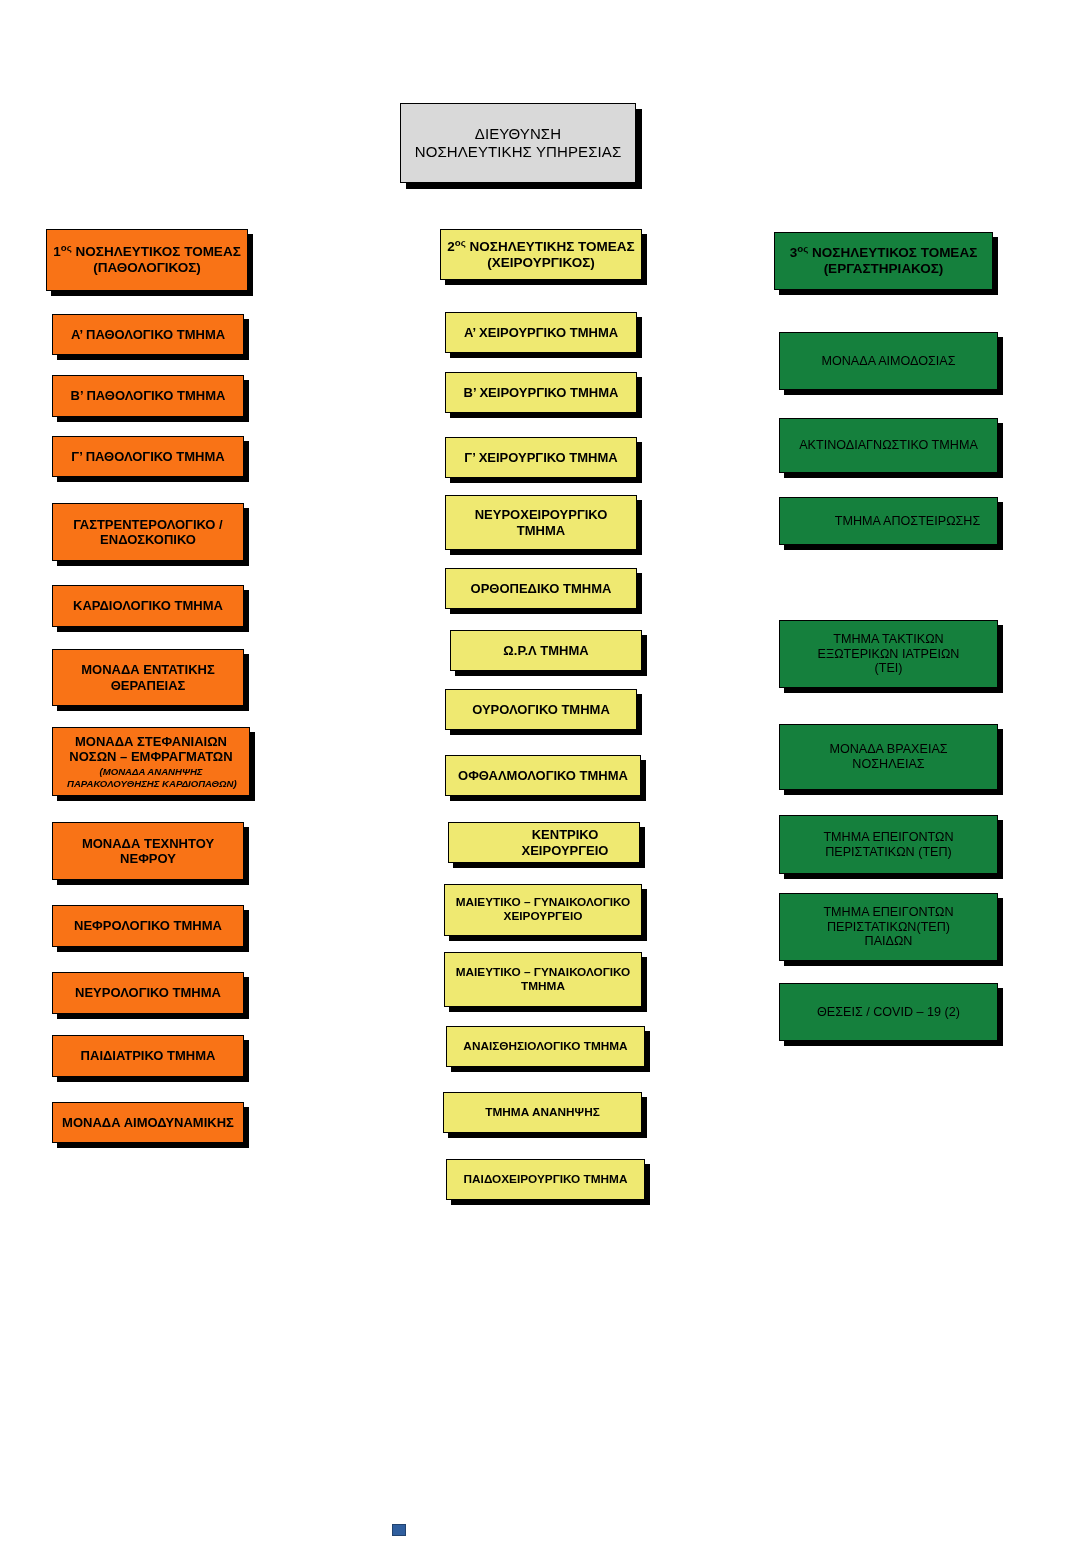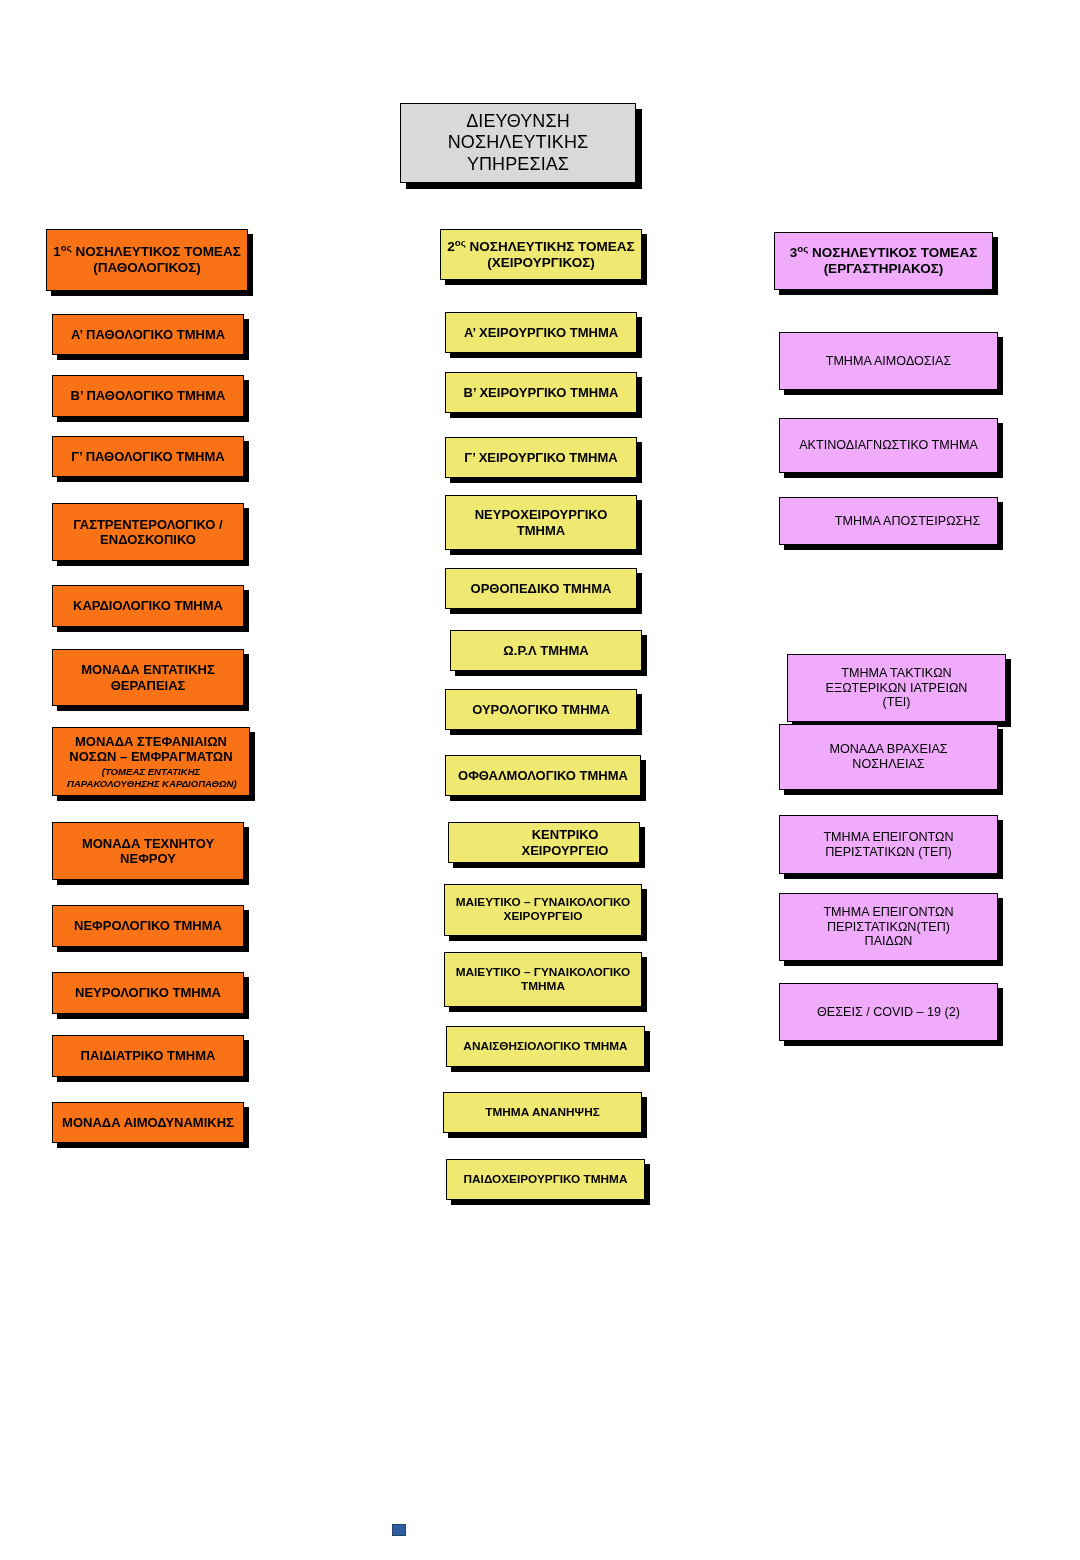--- a/index.html
+++ b/index.html
@@ -35,37 +35,37 @@
     color: #000000;
     line-height: 1.18;
     padding: 2px 6px;
   }
   .box .lines { width: 100%; }
   .box .ln { display: block; }
 
   
   .box.root {
     background: #d9d9d9;
-    font-size: 18px;
+    font-size: 15px;
     font-weight: normal;
     letter-spacing: 0.1px;
     box-shadow: 6px 6px 0 0 #000000;
   }
 
   
   .box.orange {
     background: #f97316;
     font-weight: bold;
   }
   .box.yellow {
     background: #efe971;
     font-weight: bold;
   }
   .box.blue {
-    background: #f0abfc;
+    background: #15803d;
     font-weight: normal;
   }
 
   .box.hdr { font-size: 13.5px; }
   .box.hdr.blue { font-size: 13.5px; font-weight: bold; }
   .box.item { font-size: 13px; }
   .box.item.small { font-size: 11.8px; }
   .box.item.blue { font-size: 12.6px; }
 
   .sup {
@@ -149,21 +149,21 @@
     <span class="lines">
       <span class="ln">ΜΟΝΑΔΑ ΕΝΤΑΤΙΚΗΣ</span>
       <span class="ln">ΘΕΡΑΠΕΙΑΣ</span>
     </span>
   </div>
 
   <div class="box orange item" style="left:52px; top:727px; width:198px; height:69px; padding:2px 14px;">
     <span class="lines">
       <span class="ln">ΜΟΝΑΔΑ ΣΤΕΦΑΝΙΑΙΩΝ</span>
       <span class="ln">ΝΟΣΩΝ – ΕΜΦΡΑΓΜΑΤΩΝ</span>
-      <span class="subnote">(ΤΟΜΕΑΣ ΕΝΤΑΤΙΚΗΣ</span>
+      <span class="subnote">(ΜΟΝΑΔΑ ΑΝΑΝΗΨΗΣ</span>
       <span class="subnote">ΠΑΡΑΚΟΛΟΥΘΗΣΗΣ ΚΑΡΔΙΟΠΑΘΩΝ)</span>
     </span>
   </div>
 
   <div class="box orange item" style="left:52px; top:822px; width:192px; height:58px;">
     <span class="lines">
       <span class="ln">ΜΟΝΑΔΑ ΤΕΧΝΗΤΟΥ</span>
       <span class="ln">ΝΕΦΡΟΥ</span>
     </span>
   </div>
@@ -288,38 +288,38 @@
 
   <div class="box blue hdr" style="left:774px; top:232px; width:219px; height:58px;">
     <span class="lines">
       <span class="ln"><span>3</span><span class="sup">ος</span><span> ΝΟΣΗΛΕΥΤΙΚΟΣ ΤΟΜΕΑΣ</span></span>
       <span class="ln">(ΕΡΓΑΣΤΗΡΙΑΚΟΣ)</span>
     </span>
   </div>
 
   <div class="box blue item" style="left:779px; top:332px; width:219px; height:58px;">
     <span class="lines">
-        <span class="ln">ΤΜΗΜΑ ΑΙΜΟΔΟΣΙΑΣ</span>
+        <span class="ln">ΜΟΝΑΔΑ ΑΙΜΟΔΟΣΙΑΣ</span>
       </span>
   </div>
 
   <div class="box blue item" style="left:779px; top:418px; width:219px; height:55px;">
     <span class="lines">
         <span class="ln">ΑΚΤΙΝΟΔΙΑΓΝΩΣΤΙΚΟ ΤΜΗΜΑ</span>
       </span>
   </div>
 
   <div class="box blue item" style="left:779px; top:497px; width:219px; height:48px;padding-left:44px;">
     <span class="lines">
         <span class="ln">ΤΜΗΜΑ ΑΠΟΣΤΕΙΡΩΣΗΣ</span>
       </span>
   </div>
 
 
-  <div class="box blue item" style="left:779px; top:654px; width:219px; height:68px;margin-left:8px;">
+  <div class="box blue item" style="left:779px; top:620px; width:219px; height:68px;">
     <span class="lines">
       <span class="ln">ΤΜΗΜΑ ΤΑΚΤΙΚΩΝ</span>
       <span class="ln">ΕΞΩΤΕΡΙΚΩΝ ΙΑΤΡΕΙΩΝ</span>
       <span class="ln">(ΤΕΙ)</span>
     </span>
   </div>
 
   <div class="box blue item" style="left:779px; top:724px; width:219px; height:66px;">
     <span class="lines">
       <span class="ln">ΜΟΝΑΔΑ ΒΡΑΧΕΙΑΣ</span>

